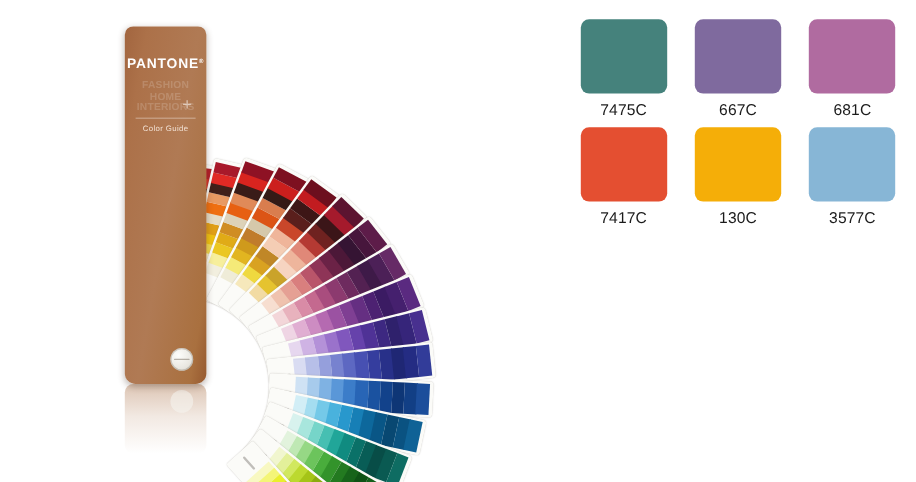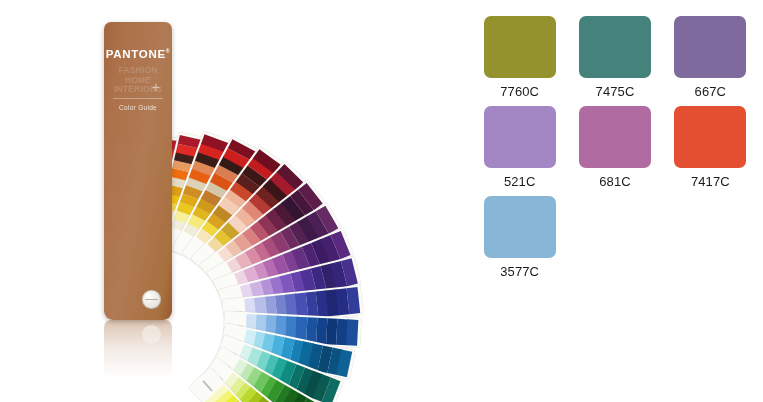--- a/index.html
+++ b/index.html
@@ -500,40 +500,36 @@
     <div id="cover-plus">+</div>
     <div id="cover-rule"></div>
     <div id="cover-guide-label">Color Guide</div>
     <div id="cover-rivet"></div>
   </div>
 
 </div>
 
 <div id="swatch-grid">
     <div class="swatch-cell">
-      <div class="swatch-chip" style="background: rgb(148, 146, 44);"></div>
-      <div class="swatch-label">7760C</div>
-    </div>
-    <div class="swatch-cell">
       <div class="swatch-chip" style="background: rgb(69, 130, 124);"></div>
       <div class="swatch-label">7475C</div>
     </div>
     <div class="swatch-cell">
       <div class="swatch-chip" style="background: rgb(127, 106, 158);"></div>
       <div class="swatch-label">667C</div>
     </div>
     <div class="swatch-cell">
-      <div class="swatch-chip" style="background: rgb(163, 135, 196);"></div>
-      <div class="swatch-label">521C</div>
-    </div>
-    <div class="swatch-cell">
       <div class="swatch-chip" style="background: rgb(176, 107, 160);"></div>
       <div class="swatch-label">681C</div>
     </div>
     <div class="swatch-cell">
       <div class="swatch-chip" style="background: rgb(228, 79, 49);"></div>
       <div class="swatch-label">7417C</div>
     </div>
     <div class="swatch-cell">
+      <div class="swatch-chip" style="background: rgb(245, 174, 8);"></div>
+      <div class="swatch-label">130C</div>
+    </div>
+    <div class="swatch-cell">
       <div class="swatch-chip" style="background: rgb(135, 182, 214);"></div>
       <div class="swatch-label">3577C</div>
     </div>
   </div>
 
 </body></html>

